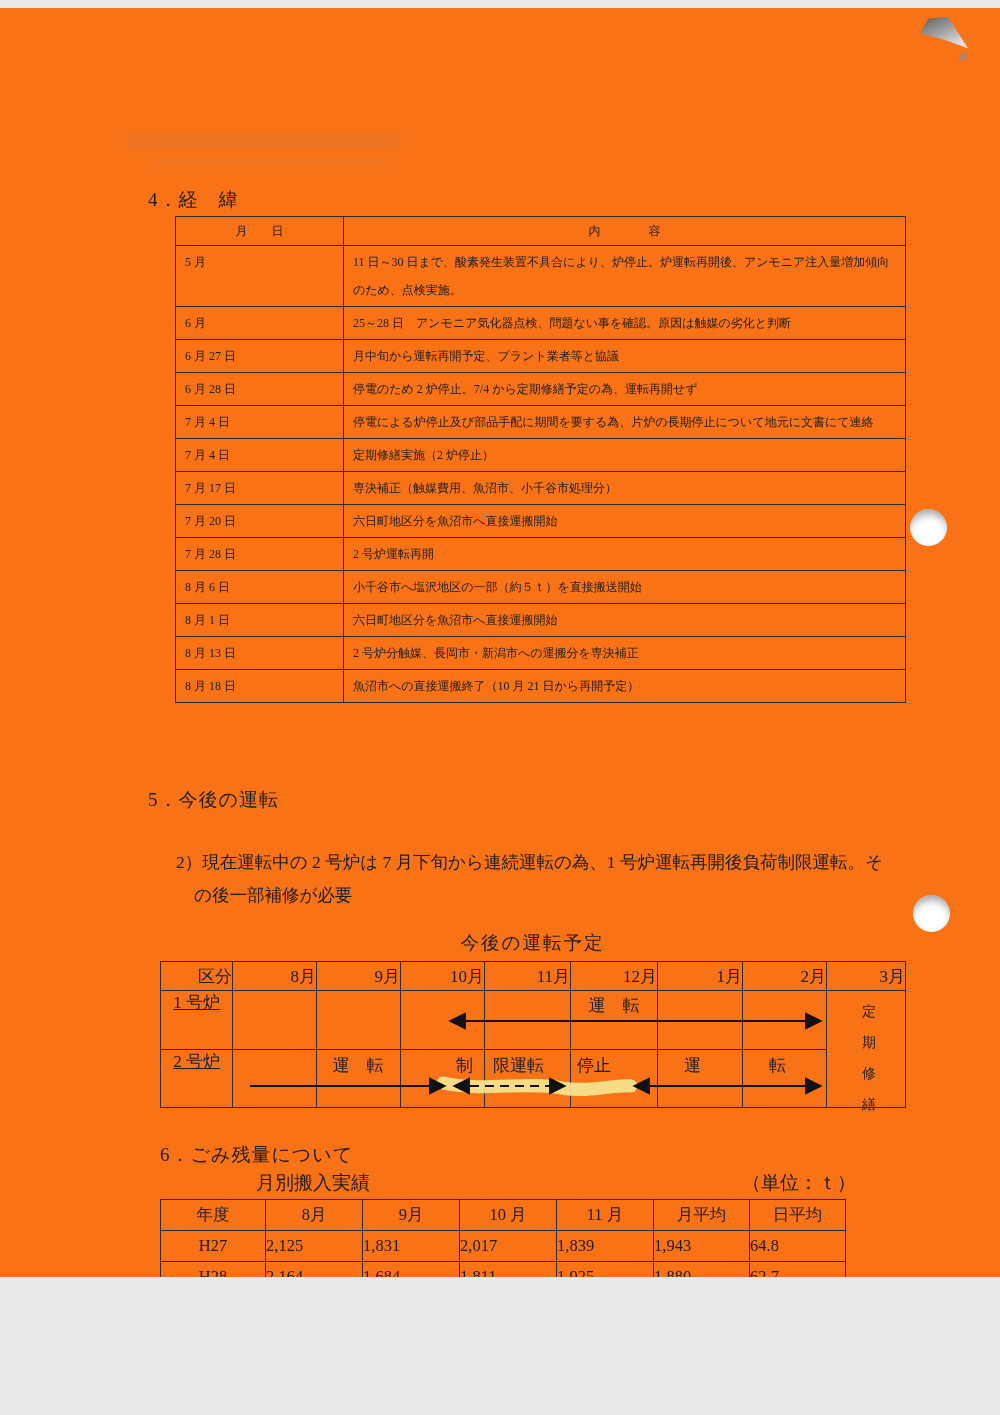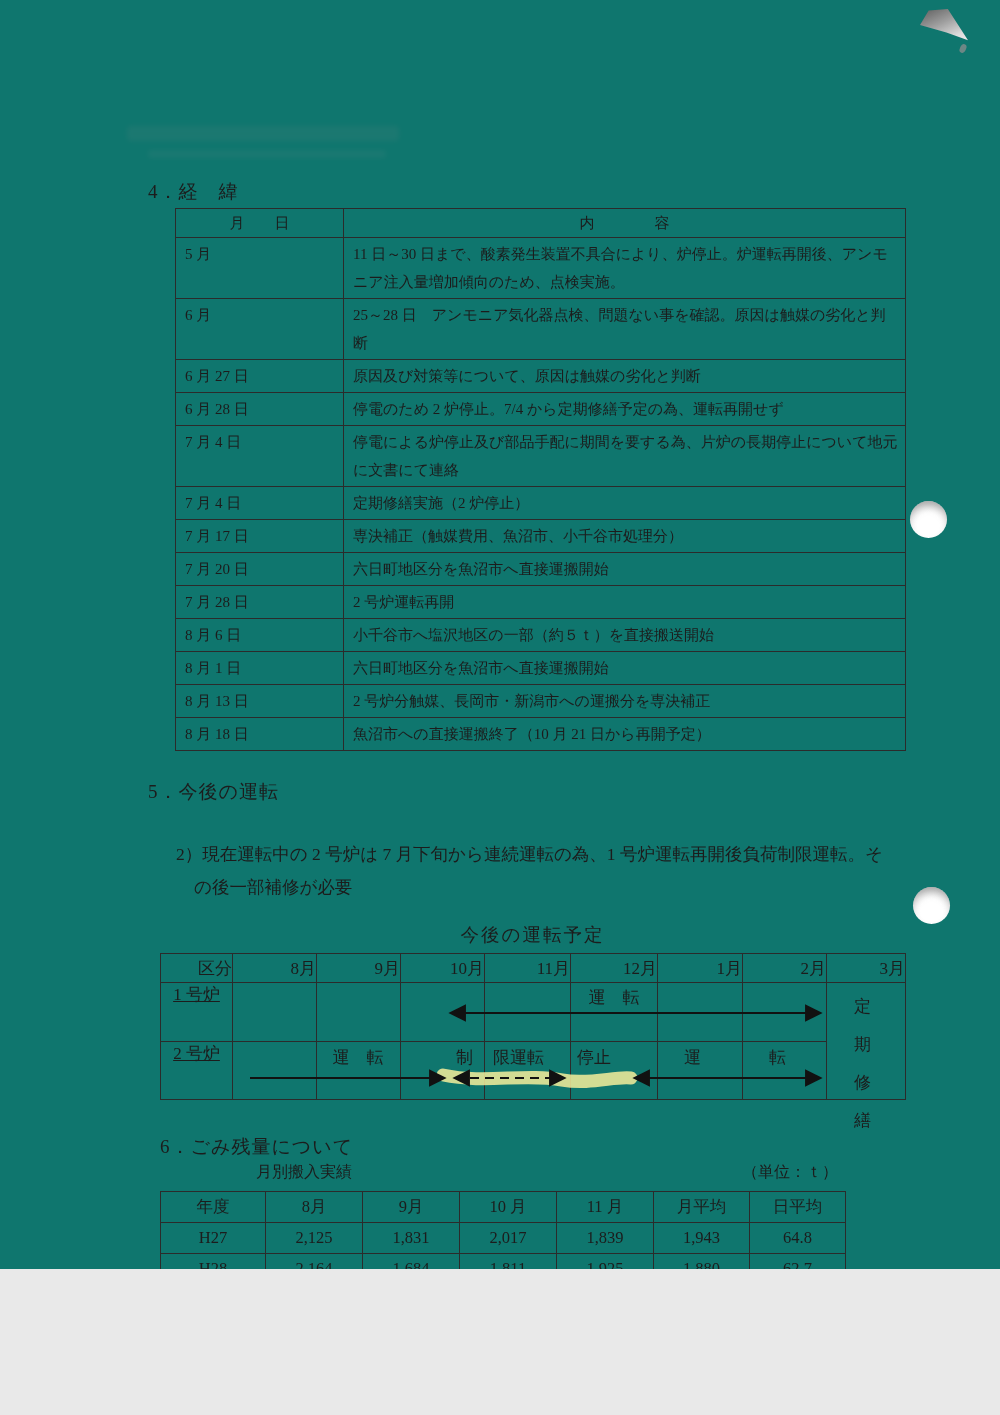--- a/index.html
+++ b/index.html
@@ -1,29 +1,29 @@
 <!DOCTYPE html>
 <html><head>
 <meta charset="utf-8">
 <style>
   html,body{margin:0;padding:0;background:#e9e9e9;}
   .page{
-    position:relative; width:1000px; height:1269px; margin:0 auto;
-    background:#0f766e; overflow:hidden;
+    position:relative; width:1000px; height:1269px; margin:8px auto;
+    background:#f97316; overflow:hidden;
     font-family:"Liberation Serif","DejaVu Serif",serif;
     color:#1c1c1c;
   }
   .abs{position:absolute;}
   .heading{font-size:19px; letter-spacing:1px; white-space:nowrap;}
   .bodyline{font-size:17.5px; white-space:nowrap;}
 
   
   table.t4{
     border-collapse:collapse; table-layout:fixed;
-    font-size:15px;
+    font-size:12px;
   }
   table.t4 th, table.t4 td{
     border:1.6px solid #2b2b2b;
     padding:2px 6px 2px 9px;
     line-height:28px;
     vertical-align:top;
     font-weight:normal;
     text-align:left;
   }
   table.t4 th{text-align:center; height:27px; padding:0;}
@@ -37,38 +37,38 @@
     font-size:17px; width:745px;
   }
   table.sched th, table.sched td{
     border:1.6px solid #2b2b2b; font-weight:normal; padding:0;
   }
   table.sched th{height:28px; text-align:right;}
   table.sched td{vertical-align:top;}
   td.rowlabel{padding:3px 0 0 6px; text-align:center;text-decoration:underline;}
   .sched-label{position:absolute; font-size:17px; white-space:nowrap;}
   .vert-label{
-    position:absolute; width:22px; text-align:left;
-    font-size:17px; line-height:38px; word-break:break-all;
+    position:absolute; width:22px; text-align:right;
+    font-size:14px; line-height:31px; word-break:break-all;
   }
   svg.arrows{position:absolute; left:0; top:31px; pointer-events:none;}
 
   
   table.t6{
     border-collapse:collapse; table-layout:fixed;
     font-size:16.5px;
   }
   table.t6 th, table.t6 td{
     border:1.6px solid #2b2b2b; font-weight:normal;
     height:30px; padding:0;
   }
   table.t6 th{text-align:center;}
   td.year{text-align:center;}
-  td.num{text-align:center; padding-right:13px;}
-  .smalltitle{font-size:16px; white-space:nowrap;}
+  td.num{text-align:left; padding-right:13px;}
+  .smalltitle{font-size:19px; white-space:nowrap;}
 
   .pagenum{font-size:16px;}
 
   
   .corner-fold{
     left:920px; top:9px; width:48px; height:38px;
     background:linear-gradient(155deg,#6a6a6a 8%,#9f9f9f 40%,#dcdcdc 72%,#f7f7f7 100%);
     clip-path:polygon(18% 4%,58% 0,100% 82%,55% 62%,0 42%);
     filter:blur(.4px);
   }
@@ -113,21 +113,21 @@
       <tr>
           <td>5 月</td>
           <td>11 日～30 日まで、酸素発生装置不具合により、炉停止。炉運転再開後、アンモニア注入量増加傾向のため、点検実施。</td>
         </tr>
       <tr>
           <td>6 月</td>
           <td>25～28 日　アンモニア気化器点検、問題ない事を確認。原因は触媒の劣化と判断</td>
         </tr>
       <tr>
           <td>6 月 27 日</td>
-          <td>原因及び対策等について、原因は触媒の劣化と判断</td>
+          <td>月中旬から運転再開予定、プラント業者等と協議</td>
         </tr>
       <tr>
           <td>6 月 28 日</td>
           <td>停電のため 2 炉停止。7/4 から定期修繕予定の為、運転再開せず</td>
         </tr>
       <tr>
           <td>7 月 4 日</td>
           <td>停電による炉停止及び部品手配に期間を要する為、片炉の長期停止について地元に文書にて連絡</td>
         </tr>
       <tr>

